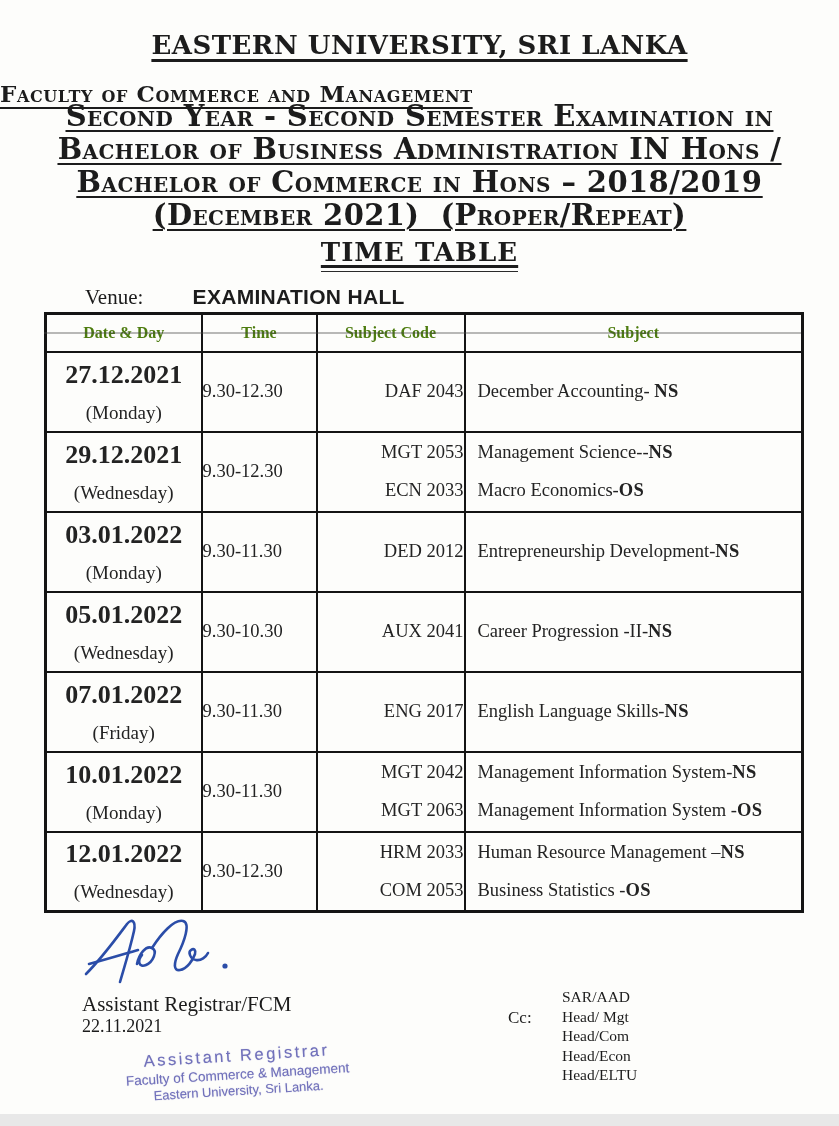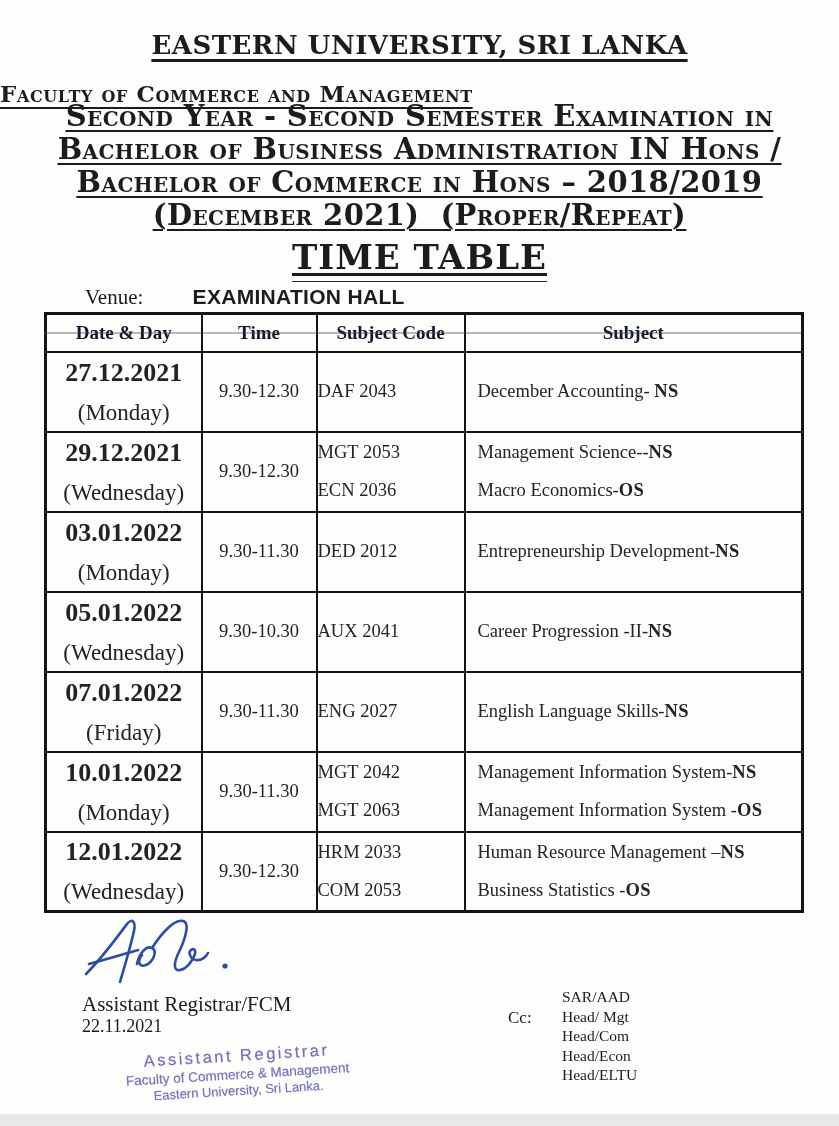--- a/index.html
+++ b/index.html
@@ -45,21 +45,21 @@
   .exam-title .line span {
     text-decoration: underline; text-decoration-thickness: 2px; text-underline-offset: 4px;
   }
   .doc-title {
     position: absolute; top: 237px; left: 0; width: 100%;
     text-align: center;
   }
   .doc-title span {
     display: inline-block;
     font-family: "DejaVu Serif", "Liberation Serif", serif;
-    font-size: 34px; font-weight: bold; letter-spacing: 1px;
+    font-size: 26px; font-weight: bold; letter-spacing: 1px;
     text-decoration: underline; text-decoration-thickness: 3px; text-underline-offset: 4px;
     border-bottom: 1.5px solid #2a2a2a; padding-bottom: 4px;
   }
   .venue-line {
     position: absolute; top: 285px; left: 85px;
     font-size: 21px;
   }
   .venue-label { font-weight: bold; font-family: "Liberation Serif", serif; font-weight: normal; }
   .venue-value {
     font-family: "Liberation Sans", "DejaVu Sans", sans-serif;
@@ -77,34 +77,34 @@
     border: 2px solid #141414;
     vertical-align: middle;
   }
   table.timetable { border: 3px solid #141414; }
   col.c-date { width: 156px; }
   col.c-time { width: 115px; }
   col.c-code { width: 148px; }
   col.c-subj { width: 338px; }
   table.timetable thead th {
     height: 38px;
-    font-size: 19px; font-weight: bold;
-    color: #0f172a;
+    font-size: 16px; font-weight: bold;
+    color: #4d7c0f;
     text-align: center;
   }
   table.timetable tbody td { height: 80px; font-size: 18.5px; color: #232323; }
   .date-cell { text-align: center; }
   .date-cell .date { font-weight: bold; font-size: 26px; margin-bottom: 12px; }
-  .date-cell .day { font-size: 23px; }
-  .time-cell { text-align: center; font-size: 19.5px; }
+  .date-cell .day { font-size: 19px; }
+  .time-cell { font-size: 19.5px; }
   .code-cell .cell-stack, .subject-cell .cell-stack, .date-cell .cell-stack {
     display: flex; flex-direction: column; justify-content: space-around;
     height: 76px;
   }
-  .code-cell { text-align: left; font-size: 18px; margin-top: 39px; }
+  .code-cell { text-align: right; font-size: 18px; margin-top: 39px; }
   .subject-cell { text-align: left; }
   .subject-cell .cell-stack { padding-left: 12px; }
   .subject-line b { letter-spacing: 0.3px; }
   
   .hdr-artifact {
     position: absolute; top: 20px; left: 0; width: 757px; height: 2px;
     background: rgba(70,70,70,0.38);
     pointer-events: none;
   }
   
@@ -191,21 +191,21 @@
 
     <tr>
       <td class="date-cell">
         <div class="date">29.12.2021</div>
         <div class="day">(Wednesday)</div>
       </td>
       <td class="time-cell">9.30-12.30</td>
       <td class="code-cell">
         <div class="cell-stack">
                 <div class="code-line">MGT 2053</div>
-                <div class="code-line">ECN 2036</div>
+                <div class="code-line">ECN 2033</div>
               </div>
       </td>
       <td class="subject-cell">
         <div class="cell-stack">
                 <div class="subject-line"><span>Management Science--</span><b>NS</b></div>
                 <div class="subject-line"><span>Macro Economics-</span><b>OS</b></div>
               </div>
       </td>
     </tr>
 
@@ -246,21 +246,21 @@
     </tr>
 
     <tr>
       <td class="date-cell">
         <div class="date">07.01.2022</div>
         <div class="day">(Friday)</div>
       </td>
       <td class="time-cell">9.30-11.30</td>
       <td class="code-cell">
         <div class="cell-stack">
-                <div class="code-line">ENG 2027</div>
+                <div class="code-line">ENG 2017</div>
               </div>
       </td>
       <td class="subject-cell">
         <div class="cell-stack">
                 <div class="subject-line"><span>English Language Skills-</span><b>NS</b></div>
               </div>
       </td>
     </tr>
 
     <tr>

